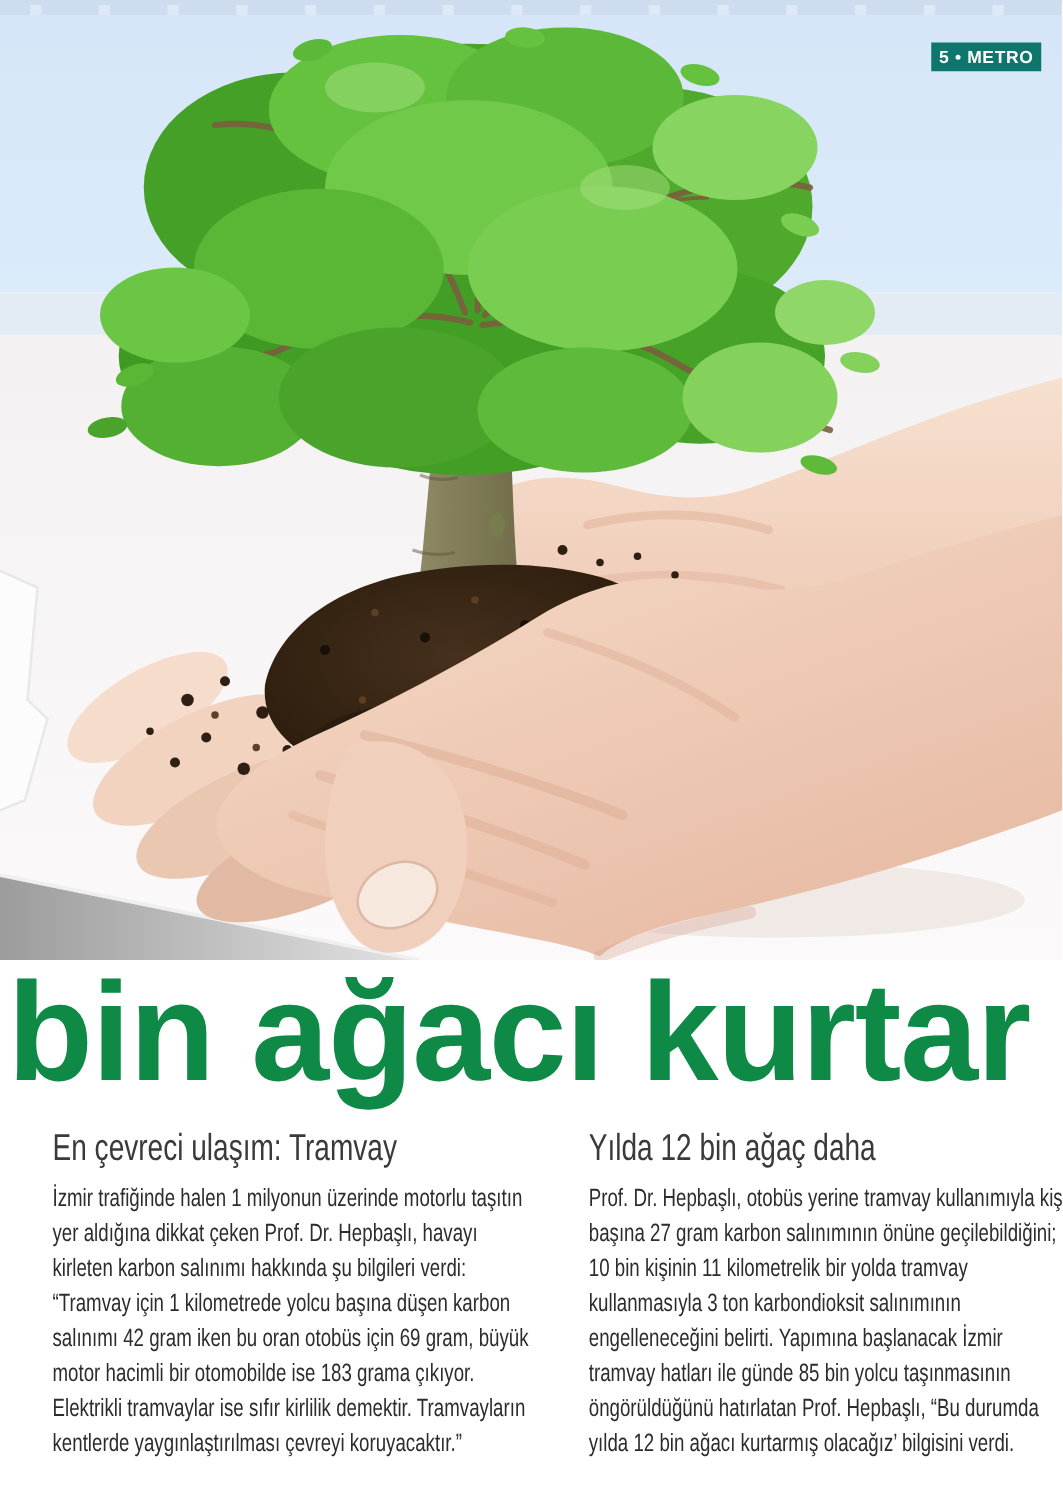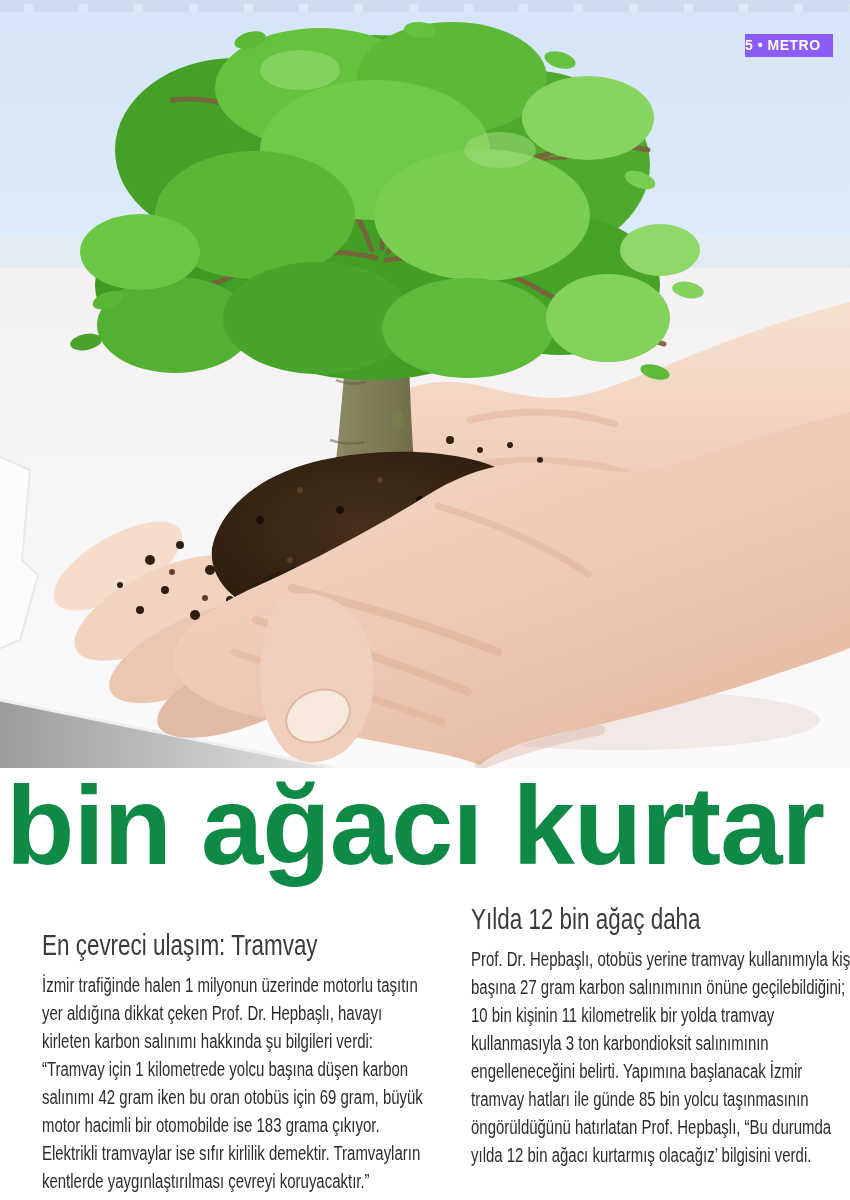--- a/index.html
+++ b/index.html
@@ -3,31 +3,31 @@
 <meta charset="utf-8">
 <style>
   html,body{margin:0;padding:0;background:#ffffff;}
   .page{
     position:relative; width:850px; height:1200px; overflow:hidden;
     background:#ffffff; font-family:"Liberation Sans", sans-serif;
   }
   .photo-wrap{position:absolute; left:0; top:0; width:850px; height:768px;}
   .badge{
     position:absolute; left:745px; top:34px; width:88px; height:23px;
-    background:#8b5cf6; color:#ffffff; font-weight:bold; font-size:14px;
-    letter-spacing:.5px; text-align:left; line-height:23px;
+    background:#0f766e; color:#ffffff; font-weight:bold; font-size:14px;
+    letter-spacing:.5px; text-align:center; line-height:23px;
   }
   .headline{
     position:absolute; left:0; top:769px; width:850px; height:128px;
     margin:0; padding:0 0 0 6px; overflow:hidden;
     color:#0e8a46; font-weight:bold; font-size:112px; line-height:1.02;
     letter-spacing:-1px; white-space:nowrap;
   }
   .col{position:absolute; top:902px; overflow:visible;}
-  .col-left{left:42px; width:383px;margin-top:26px;}
+  .col-left{left:42px; width:383px;}
   .col-right{left:443px; width:390px;margin-left:28px;}
   .col-inner{
     width:512px; transform:scaleX(0.748); transform-origin:left top;
   }
   .col-heading{
     margin:0 0 10px 0; font-size:30px; font-weight:400; color:#3a3a3a;
     line-height:1.1; letter-spacing:0;
   }
   .col-body{
     margin:0; font-size:20px; line-height:28px; color:#2c2c2c;

